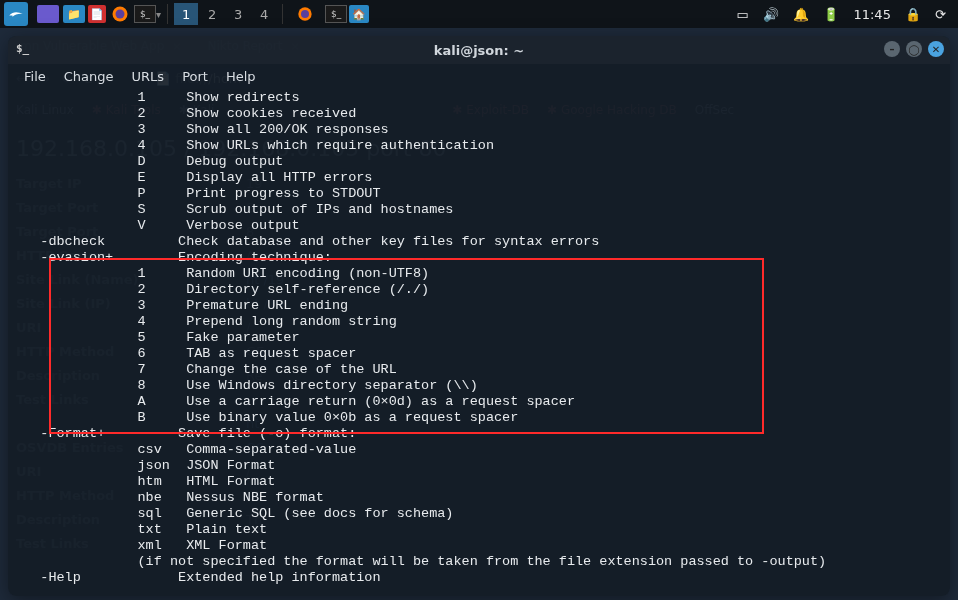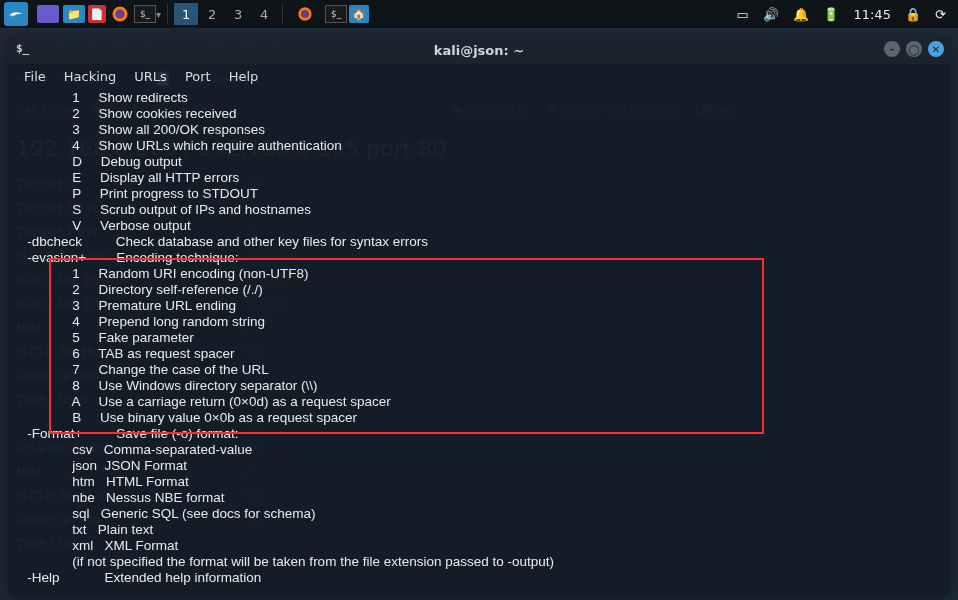--- a/index.html
+++ b/index.html
@@ -75,21 +75,21 @@
 .win-min { background: #5a6670; }
 .win-max { background: #5a6670; }
 .win-close { background: #4aa3e0; }
 .term-menu {
   height: 24px; display:flex; align-items:center; gap: 2px;
   padding: 0 8px; font-size: 13px; color: #d8dde2;
 }
 .term-menu span { padding: 2px 8px; }
 .term-body {
   flex: 1; padding: 2px 8px;
-  font-family: Liberation Sans, sans-serif;
+  font-family: Liberation Mono, monospace;
   font-size: 13.5px; line-height: 16px;
   color: #e8ebee;
   white-space: pre;
   overflow: hidden;
 }
 .term-line { white-space: pre; }
 .red-box {
   position: absolute;
   border: 2px solid #ff2a2a;
   pointer-events: none;
@@ -248,21 +248,21 @@
     <span class="ticon">$_</span>
     <span>kali@json: ~</span>
     <div class="win-btns">
       <div class="win-btn win-min">–</div>
       <div class="win-btn win-max">◯</div>
       <div class="win-btn win-close">✕</div>
     </div>
   </div>
   <div class="term-menu">
     <span>File</span>
-    <span>Hacking</span>
+    <span>Change</span>
     <span>URLs</span>
     <span>Port</span>
     <span>Help</span>
   </div>
   <div class="term-body" id="term-body"><div class="term-line">               1     Show redirects</div><div class="term-line">               2     Show cookies received</div><div class="term-line">               3     Show all 200/OK responses</div><div class="term-line">               4     Show URLs which require authentication</div><div class="term-line">               D     Debug output</div><div class="term-line">               E     Display all HTTP errors</div><div class="term-line">               P     Print progress to STDOUT</div><div class="term-line">               S     Scrub output of IPs and hostnames</div><div class="term-line">               V     Verbose output</div><div class="term-line">   -dbcheck         Check database and other key files for syntax errors</div><div class="term-line">   -evasion+        Encoding technique:</div><div class="term-line">               1     Random URI encoding (non-UTF8)</div><div class="term-line">               2     Directory self-reference (/./)</div><div class="term-line">               3     Premature URL ending</div><div class="term-line">               4     Prepend long random string</div><div class="term-line">               5     Fake parameter</div><div class="term-line">               6     TAB as request spacer</div><div class="term-line">               7     Change the case of the URL</div><div class="term-line">               8     Use Windows directory separator (\\)</div><div class="term-line">               A     Use a carriage return (0×0d) as a request spacer</div><div class="term-line">               B     Use binary value 0×0b as a request spacer</div><div class="term-line">   -Format+         Save file (-o) format:</div><div class="term-line">               csv   Comma-separated-value</div><div class="term-line">               json  JSON Format</div><div class="term-line">               htm   HTML Format</div><div class="term-line">               nbe   Nessus NBE format</div><div class="term-line">               sql   Generic SQL (see docs for schema)</div><div class="term-line">               txt   Plain text</div><div class="term-line">               xml   XML Format</div><div class="term-line">               (if not specified the format will be taken from the file extension passed to -output)</div><div class="term-line">   -Help            Extended help information</div></div>
 </div>
 
 <div class="red-box" id="red-box" style="top: 258px; left: 49px; width: 715px; height: 176px;"></div>
 
 </body></html>

